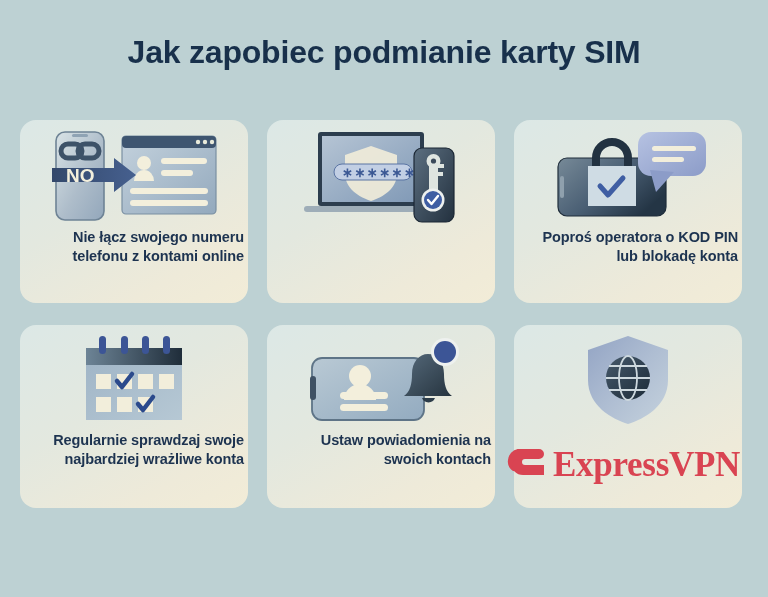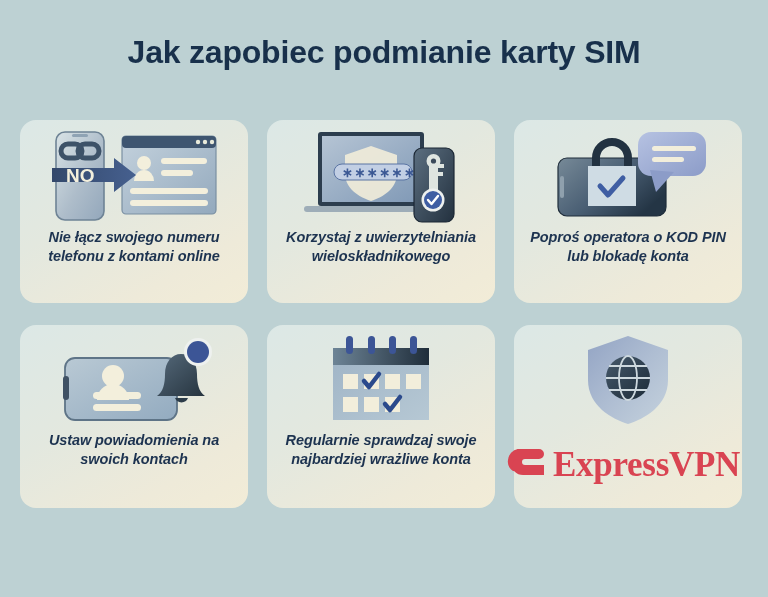--- a/index.html
+++ b/index.html
@@ -59,24 +59,23 @@
     justify-content: center;
     padding-top: 4px;
     box-sizing: border-box;
   }
   .card-art svg { display: block; }
   .card-label {
     font-size: 14.5px;
     line-height: 19px;
     font-weight: bold;
     color: #1d3350;
-    text-align: center;
+    text-align: right;
     padding: 0 4px;
     letter-spacing: -0.1px;
-    font-style: italic;
   }
   .row2 .card-art { height: 106px; }
   .logo {
     position: absolute;
     right: 28px;
     bottom: 18px;
     display: flex;
     align-items: center;
     gap: 9px;
   }
@@ -173,21 +172,20 @@
           <rect x="142" y="38" width="6" height="4" fill="#dfe5e0"></rect>
           <rect x="142" y="46" width="5" height="4" fill="#dfe5e0"></rect>
           <circle cx="137.5" cy="35" r="7" fill="#dfe5e0"></circle>
           <circle cx="137.5" cy="35" r="2.6" fill="#3b4a5a"></circle>
 
           <circle cx="137" cy="74" r="11.5" fill="#eef1ef"></circle>
           <circle cx="137" cy="74" r="9" fill="#3f5ea3"></circle>
           <path d="M132 74 l3.5 4 l6.5 -8" fill="none" stroke="#ffffff" stroke-width="2.4" stroke-linecap="round" stroke-linejoin="round"></path>
         </svg>
       </div>
-      <div class="card-label">Korzystaj z uwierzytelniania wieloskładnikowego</div>
     </div>
 
     <div class="card">
       <div class="card-art">
         <svg width="165" height="100" viewBox="0 0 165 100">
           <defs>
             <linearGradient id="g3phone" x1="0" y1="0" x2="1" y2="0.6">
               <stop offset="0%" stop-color="#778a98"></stop>
               <stop offset="55%" stop-color="#4a5f74"></stop>
               <stop offset="100%" stop-color="#243545"></stop>
@@ -205,52 +203,20 @@
           <path d="M104 44 l6 22 l18 -20 z" fill="#8c9cc8"></path>
           <rect x="106" y="20" width="44" height="5" rx="2.5" fill="#f2eedb"></rect>
           <rect x="106" y="31" width="32" height="5" rx="2.5" fill="#f2eedb"></rect>
 
           <path d="M50 40 v-8 a16 16 0 0 1 32 0 v8" fill="none" stroke="#223241" stroke-width="8"></path>
           <rect x="42" y="40" width="48" height="40" fill="#cfdce4"></rect>
           <path d="M54 60 l8 9 l15 -17" fill="none" stroke="#3f5ea3" stroke-width="5" stroke-linecap="round" stroke-linejoin="round"></path>
         </svg>
       </div>
       <div class="card-label">Poproś operatora o KOD PIN lub blokadę konta</div>
-    </div>
-
-    <div class="card row2">
-      <div class="card-art">
-        <svg width="170" height="100" viewBox="0 0 170 100">
-          <defs>
-            <linearGradient id="g4phone" x1="0" y1="0" x2="1" y2="1">
-              <stop offset="0%" stop-color="#b9c9d4"></stop>
-              <stop offset="100%" stop-color="#93abc0"></stop>
-            </linearGradient>
-            <linearGradient id="g4bell" x1="0" y1="0" x2="1" y2="1">
-              <stop offset="0%" stop-color="#55697a"></stop>
-              <stop offset="100%" stop-color="#26343f"></stop>
-            </linearGradient>
-          </defs>
-
-          <rect x="16" y="28" width="112" height="62" rx="10" fill="url(#g4phone)" stroke="#5e7487" stroke-width="1.8"></rect>
-          <rect x="14" y="46" width="6" height="24" rx="3" fill="#3f5164"></rect>
-
-          <circle cx="64" cy="46" r="11" fill="#f3efdc"></circle>
-          <path d="M48 70 a16 16 0 0 1 32 0 z" fill="#f3efdc"></path>
-          <rect x="44" y="62" width="48" height="7" rx="3.5" fill="#f3efdc"></rect>
-          <rect x="44" y="74" width="48" height="7" rx="3.5" fill="#f3efdc"></rect>
-
-          <path d="M108 66 c6 -4 8 -12 8 -22 c0 -12 7 -20 16 -20 c9 0 16 8 16 20 c0 10 2 18 8 22 z" fill="url(#g4bell)"></path>
-          <path d="M126 68 a7 7 0 0 0 13 0 z" fill="#2c3c49"></path>
-
-          <circle cx="149" cy="22" r="14" fill="#eef1ef"></circle>
-          <circle cx="149" cy="22" r="11" fill="#3c5596"></circle>
-        </svg>
-      </div>
-      <div class="card-label">Ustaw powiadomienia na swoich kontach</div>
     </div>
 
     <div class="card row2">
       <div class="card-art">
         <svg width="120" height="100" viewBox="0 0 120 100">
           <defs>
             <linearGradient id="g5body" x1="0" y1="0" x2="1" y2="1">
               <stop offset="0%" stop-color="#9fb4c6"></stop>
               <stop offset="100%" stop-color="#b6c8d4"></stop>
             </linearGradient>
@@ -274,20 +240,52 @@
           <rect x="64" y="67" width="15" height="15" fill="#f2eedb"></rect>
           <path d="M43 51 l5 6 l10 -13" fill="none" stroke="#2b4a8c" stroke-width="4.5" stroke-linecap="round" stroke-linejoin="round"></path>
           <path d="M64 74 l5 6 l10 -13" fill="none" stroke="#2b4a8c" stroke-width="4.5" stroke-linecap="round" stroke-linejoin="round"></path>
         </svg>
       </div>
       <div class="card-label">Regularnie sprawdzaj swoje najbardziej wrażliwe konta</div>
     </div>
 
     <div class="card row2">
       <div class="card-art">
+        <svg width="170" height="100" viewBox="0 0 170 100">
+          <defs>
+            <linearGradient id="g4phone" x1="0" y1="0" x2="1" y2="1">
+              <stop offset="0%" stop-color="#b9c9d4"></stop>
+              <stop offset="100%" stop-color="#93abc0"></stop>
+            </linearGradient>
+            <linearGradient id="g4bell" x1="0" y1="0" x2="1" y2="1">
+              <stop offset="0%" stop-color="#55697a"></stop>
+              <stop offset="100%" stop-color="#26343f"></stop>
+            </linearGradient>
+          </defs>
+
+          <rect x="16" y="28" width="112" height="62" rx="10" fill="url(#g4phone)" stroke="#5e7487" stroke-width="1.8"></rect>
+          <rect x="14" y="46" width="6" height="24" rx="3" fill="#3f5164"></rect>
+
+          <circle cx="64" cy="46" r="11" fill="#f3efdc"></circle>
+          <path d="M48 70 a16 16 0 0 1 32 0 z" fill="#f3efdc"></path>
+          <rect x="44" y="62" width="48" height="7" rx="3.5" fill="#f3efdc"></rect>
+          <rect x="44" y="74" width="48" height="7" rx="3.5" fill="#f3efdc"></rect>
+
+          <path d="M108 66 c6 -4 8 -12 8 -22 c0 -12 7 -20 16 -20 c9 0 16 8 16 20 c0 10 2 18 8 22 z" fill="url(#g4bell)"></path>
+          <path d="M126 68 a7 7 0 0 0 13 0 z" fill="#2c3c49"></path>
+
+          <circle cx="149" cy="22" r="14" fill="#eef1ef"></circle>
+          <circle cx="149" cy="22" r="11" fill="#3c5596"></circle>
+        </svg>
+      </div>
+      <div class="card-label">Ustaw powiadomienia na swoich kontach</div>
+    </div>
+
+    <div class="card row2">
+      <div class="card-art">
         <svg width="100" height="100" viewBox="0 0 100 100">
           <defs>
             <linearGradient id="g6sh" x1="0" y1="0" x2="1" y2="1">
               <stop offset="0%" stop-color="#93a4c4"></stop>
               <stop offset="50%" stop-color="#aebdd2"></stop>
               <stop offset="100%" stop-color="#c5d2dd"></stop>
             </linearGradient>
             <linearGradient id="g6gl" x1="0" y1="0" x2="1" y2="1">
               <stop offset="0%" stop-color="#46596b"></stop>
               <stop offset="100%" stop-color="#1c2b38"></stop>

